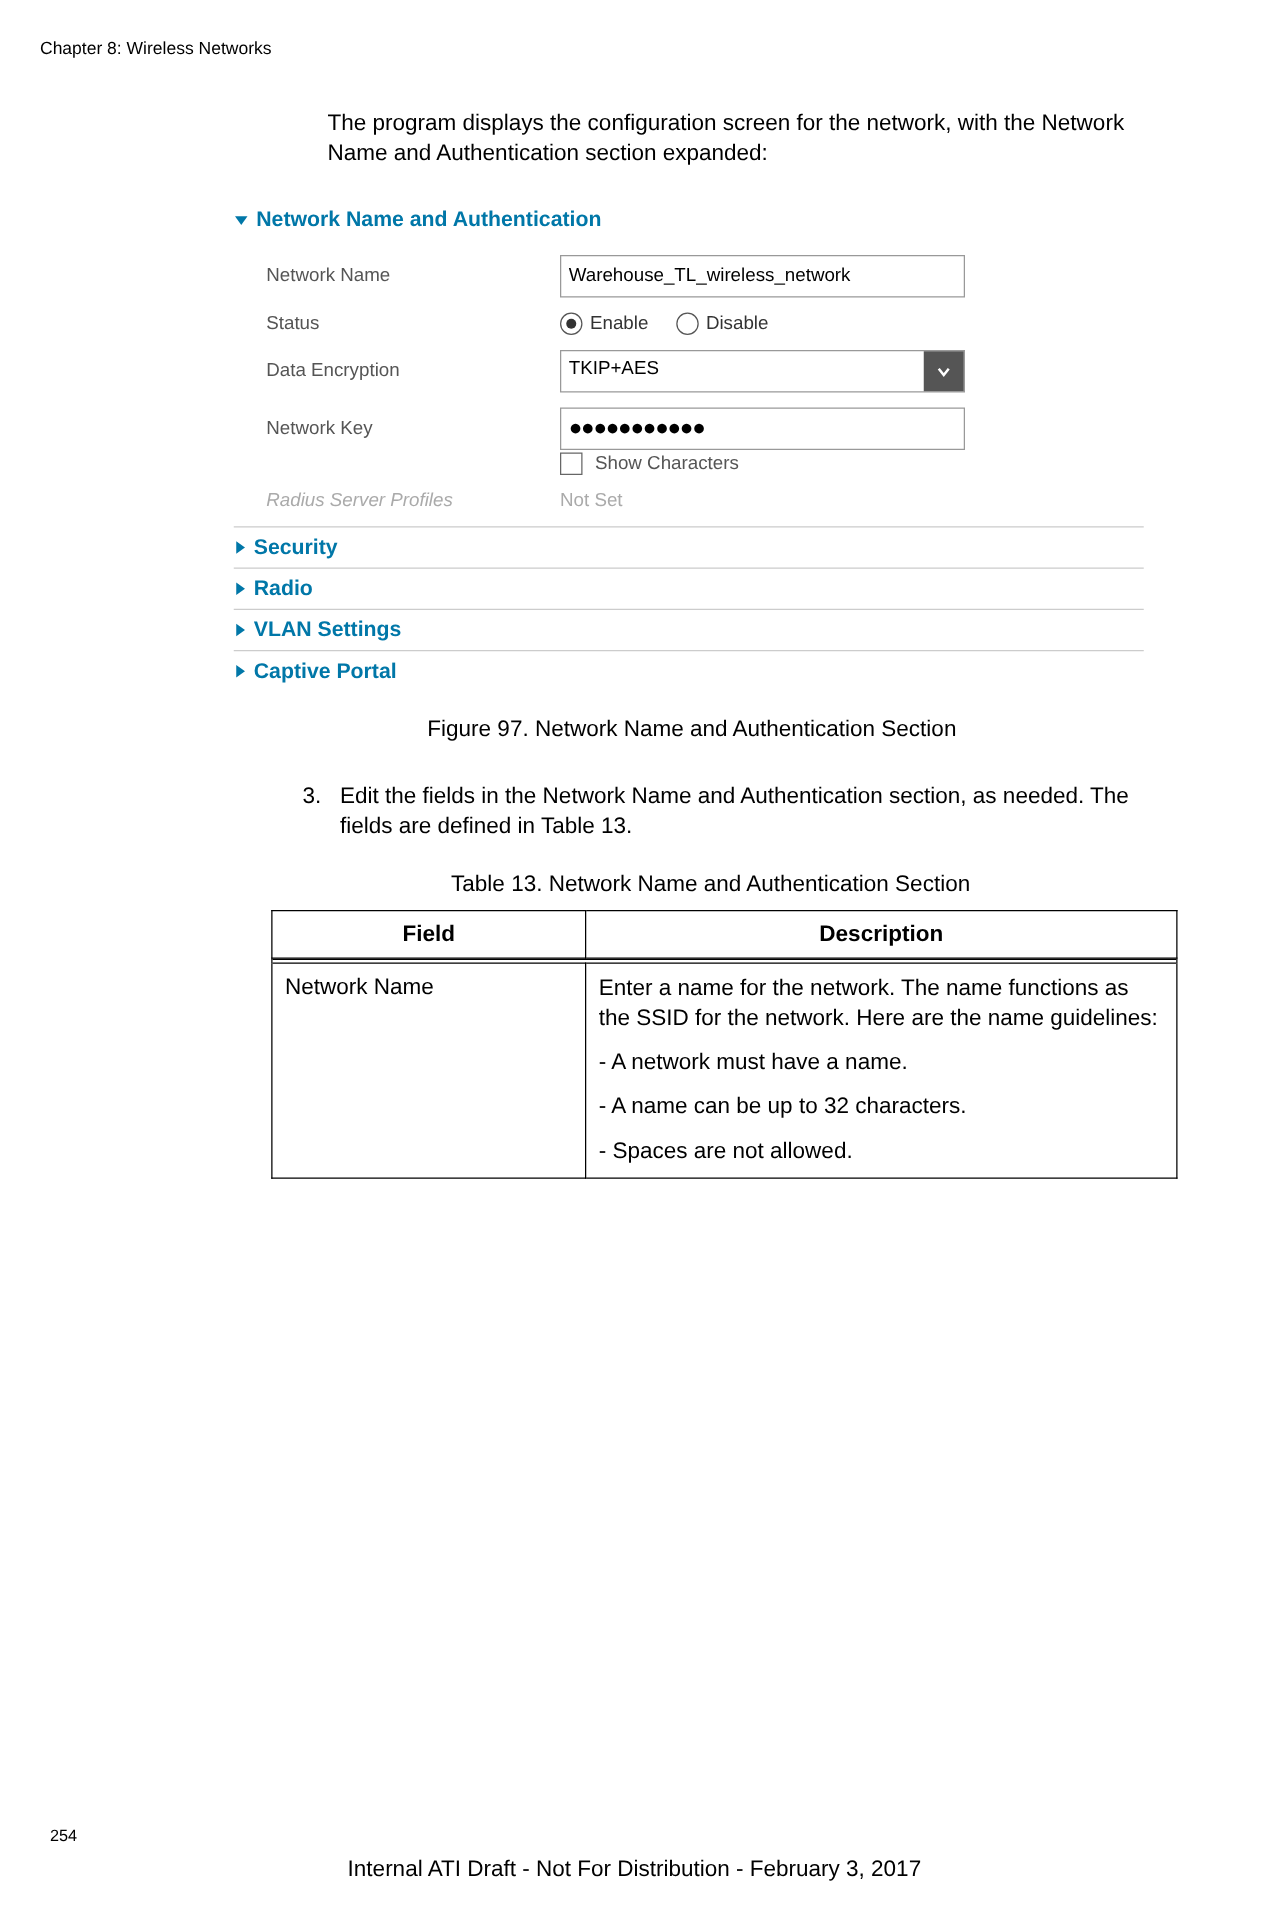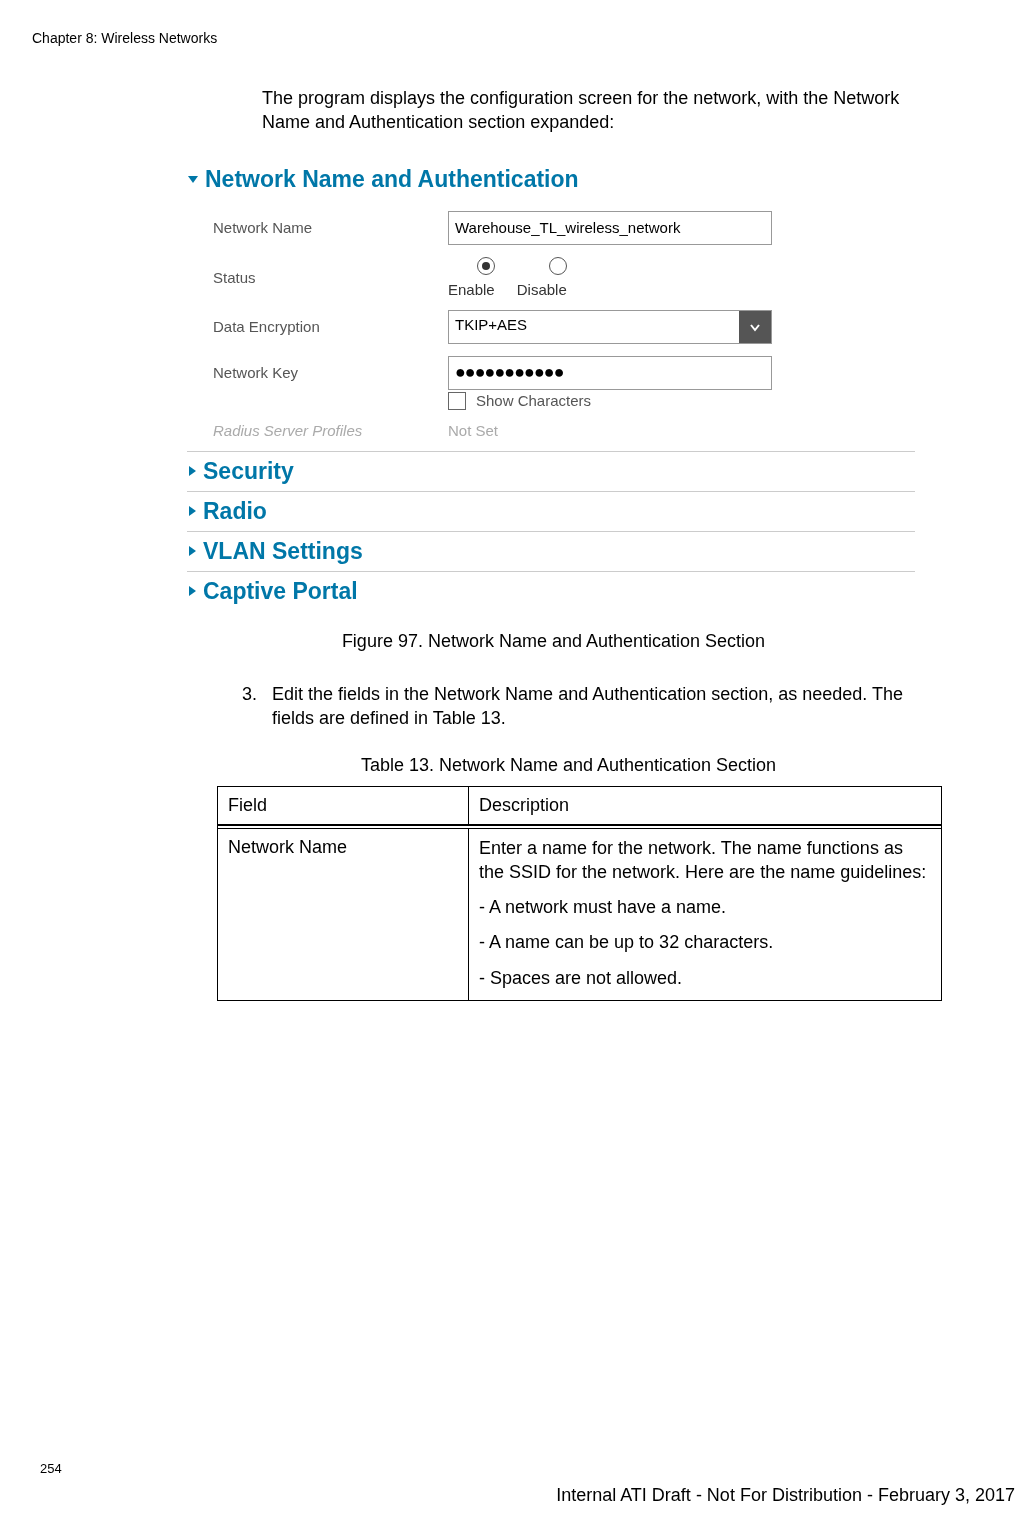--- a/index.html
+++ b/index.html
@@ -51,21 +51,21 @@
     font-size: 18px;
     text-align: center;
     margin: 10px 0 10px 150px;
   }
   .screenshot {
     margin: 10px 40px 10px 155px;
   }
   .section-header {
     color: #0077a8;
     font-weight: bold;
-    font-size: 23px;
+    font-size: 17px;
     padding: 6px 0;
     display: flex;
     align-items: center;
     gap: 6px;
   }
   .section-header svg {
     flex-shrink: 0;
   }
   .form-area {
     margin-left: 26px;
@@ -121,23 +121,22 @@
     align-items: center;
     justify-content: center;
   }
   .radio-group {
     display: flex;
     gap: 22px;
     color: #333;
   }
   .radio-item {
     display: flex;
-    align-items: flex-end;
+    align-items: flex-start;
     gap: 6px;
-    flex-direction: column;
   }
   .radio-outer {
     width: 16px;
     height: 16px;
     border: 1px solid #555;
     border-radius: 50%;
     display: flex;
     align-items: center;
     justify-content: center;
   }
@@ -176,21 +175,22 @@
     width: 725px;
   }
   table.doc-table th, table.doc-table td {
     border: 1px solid #000;
     padding: 8px 10px;
     font-size: 18px;
     text-align: left;
     vertical-align: top;
   }
   table.doc-table th {
-    font-weight: normal;
+    font-weight: bold;
+    text-align: center;
   }
   table.doc-table thead tr.hr-row td {
     border-left:1px solid #000;
     border-right:1px solid #000;
     border-top:none;
     border-bottom:none;
     padding:0;
     height:3px;
   }
   .desc-cell p {
@@ -201,21 +201,21 @@
   .page-num {
     position: absolute;
     left: 40px;
     bottom: 50px;
     font-size: 13px;
   }
   .footer {
     position: absolute;
     left: 0; right: 0;
     bottom: 20px;
-    text-align: right;
+    text-align: center;
     font-size: 18px;
   }
 </style>
 </head>
 <body>
 
 <div class="page">
   <div class="chapter-header">Chapter 8: Wireless Networks</div>
 
   <div class="body-text">The program displays the configuration screen for the network, with the Network Name and Authentication section expanded:</div>

